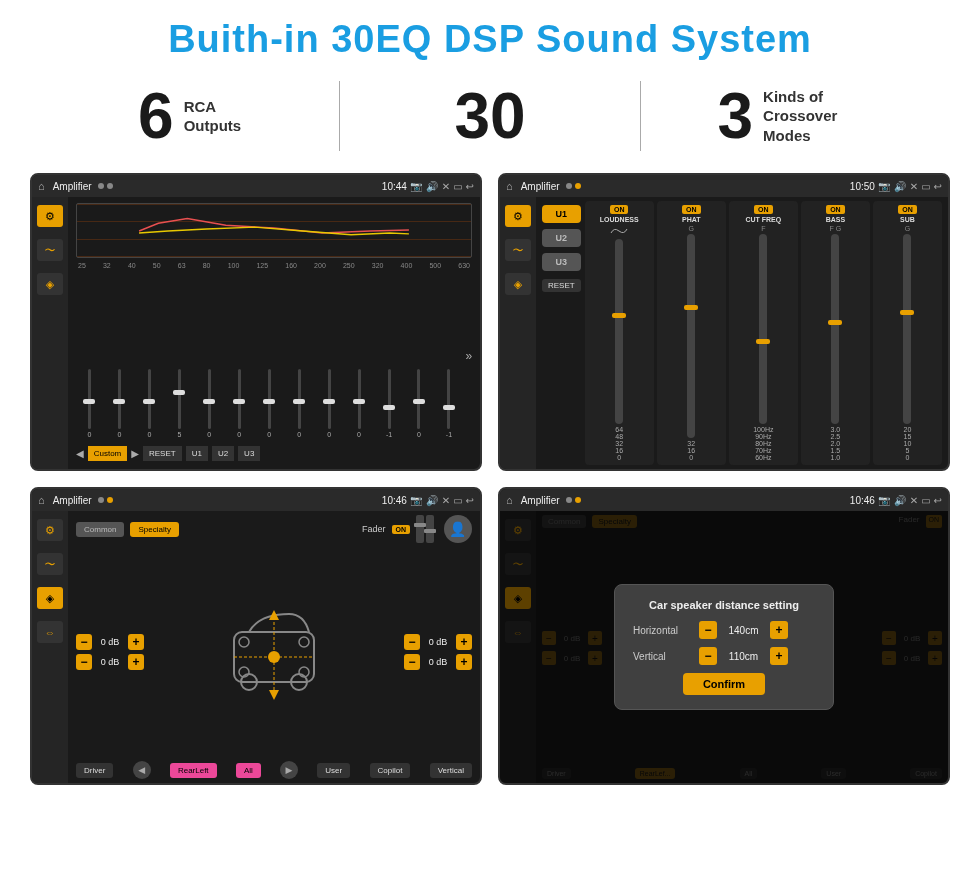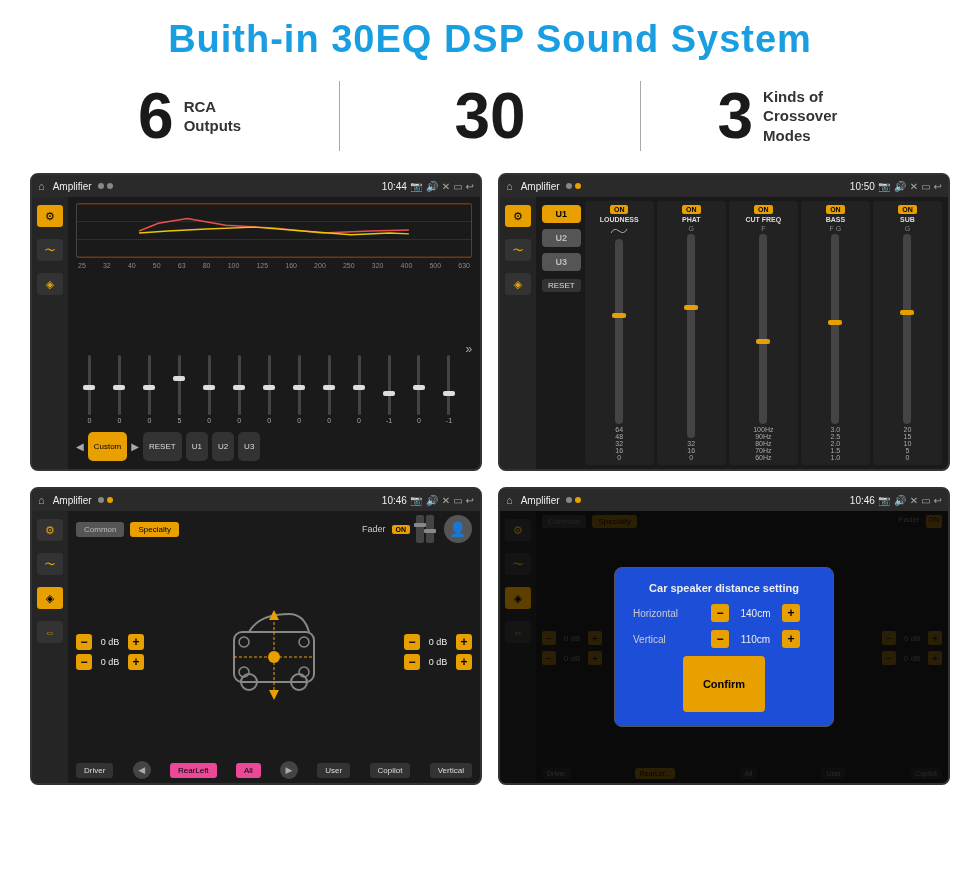--- a/index.html
+++ b/index.html
@@ -211,23 +211,23 @@
     .eq-bottom-bar {
       display: flex;
       gap: 4px;
       align-items: center;
       padding: 2px 0;
     }
     .eq-btn {
       background: #333;
       color: #ddd;
       border: none;
-      border-radius: 5px;
+      border-radius: 0;
       font-size: 8px;
-      padding: 10px 6px;
+      padding: 3px 6px;
       cursor: pointer;
     }
     .eq-btn.active { background: #e8a000; color: #000; }
     .eq-arrow { color: #aaa; font-size: 10px; cursor: pointer; background: none; border: none; }
 
     
     .u-screen-main {
       flex: 1;
       display: flex;
       gap: 4px;
@@ -394,38 +394,38 @@
     .dialog-overlay {
       position: absolute;
       inset: 0;
       background: rgba(0,0,0,0.6);
       display: flex;
       align-items: center;
       justify-content: center;
       z-index: 10;
     }
     .dialog-box {
-      background: #1d4ed8;
+      background: #404040;
       border-radius: 8px;
       padding: 14px 18px;
       width: 220px;
       border: 1px solid #555;
     }
     .dialog-title {
       font-size: 11px;
       color: #eee;
       text-align: center;
       margin-bottom: 10px;
       font-weight: bold;
     }
     .dialog-row {
       display: flex;
       align-items: center;
       margin-bottom: 8px;
-      gap: 18px;
+      gap: 6px;
     }
     .dialog-row-label {
       font-size: 10px;
       color: #ccc;
       min-width: 60px;
     }
     .dialog-stepper {
       display: flex;
       align-items: center;
       gap: 4px;
@@ -439,21 +439,21 @@
       min-width: 45px;
       text-align: center;
     }
     .dialog-confirm-btn {
       background: #e8a000;
       color: #000;
       border: none;
       border-radius: 4px;
       font-size: 11px;
       font-weight: bold;
-      padding: 22px 20px;
+      padding: 5px 20px;
       cursor: pointer;
       display: block;
       margin: 8px auto 0;
     }
   </style>
 </head>
 <body>
 
 <h1 class="main-title">Buith-in 30EQ DSP Sound System</h1>
 

